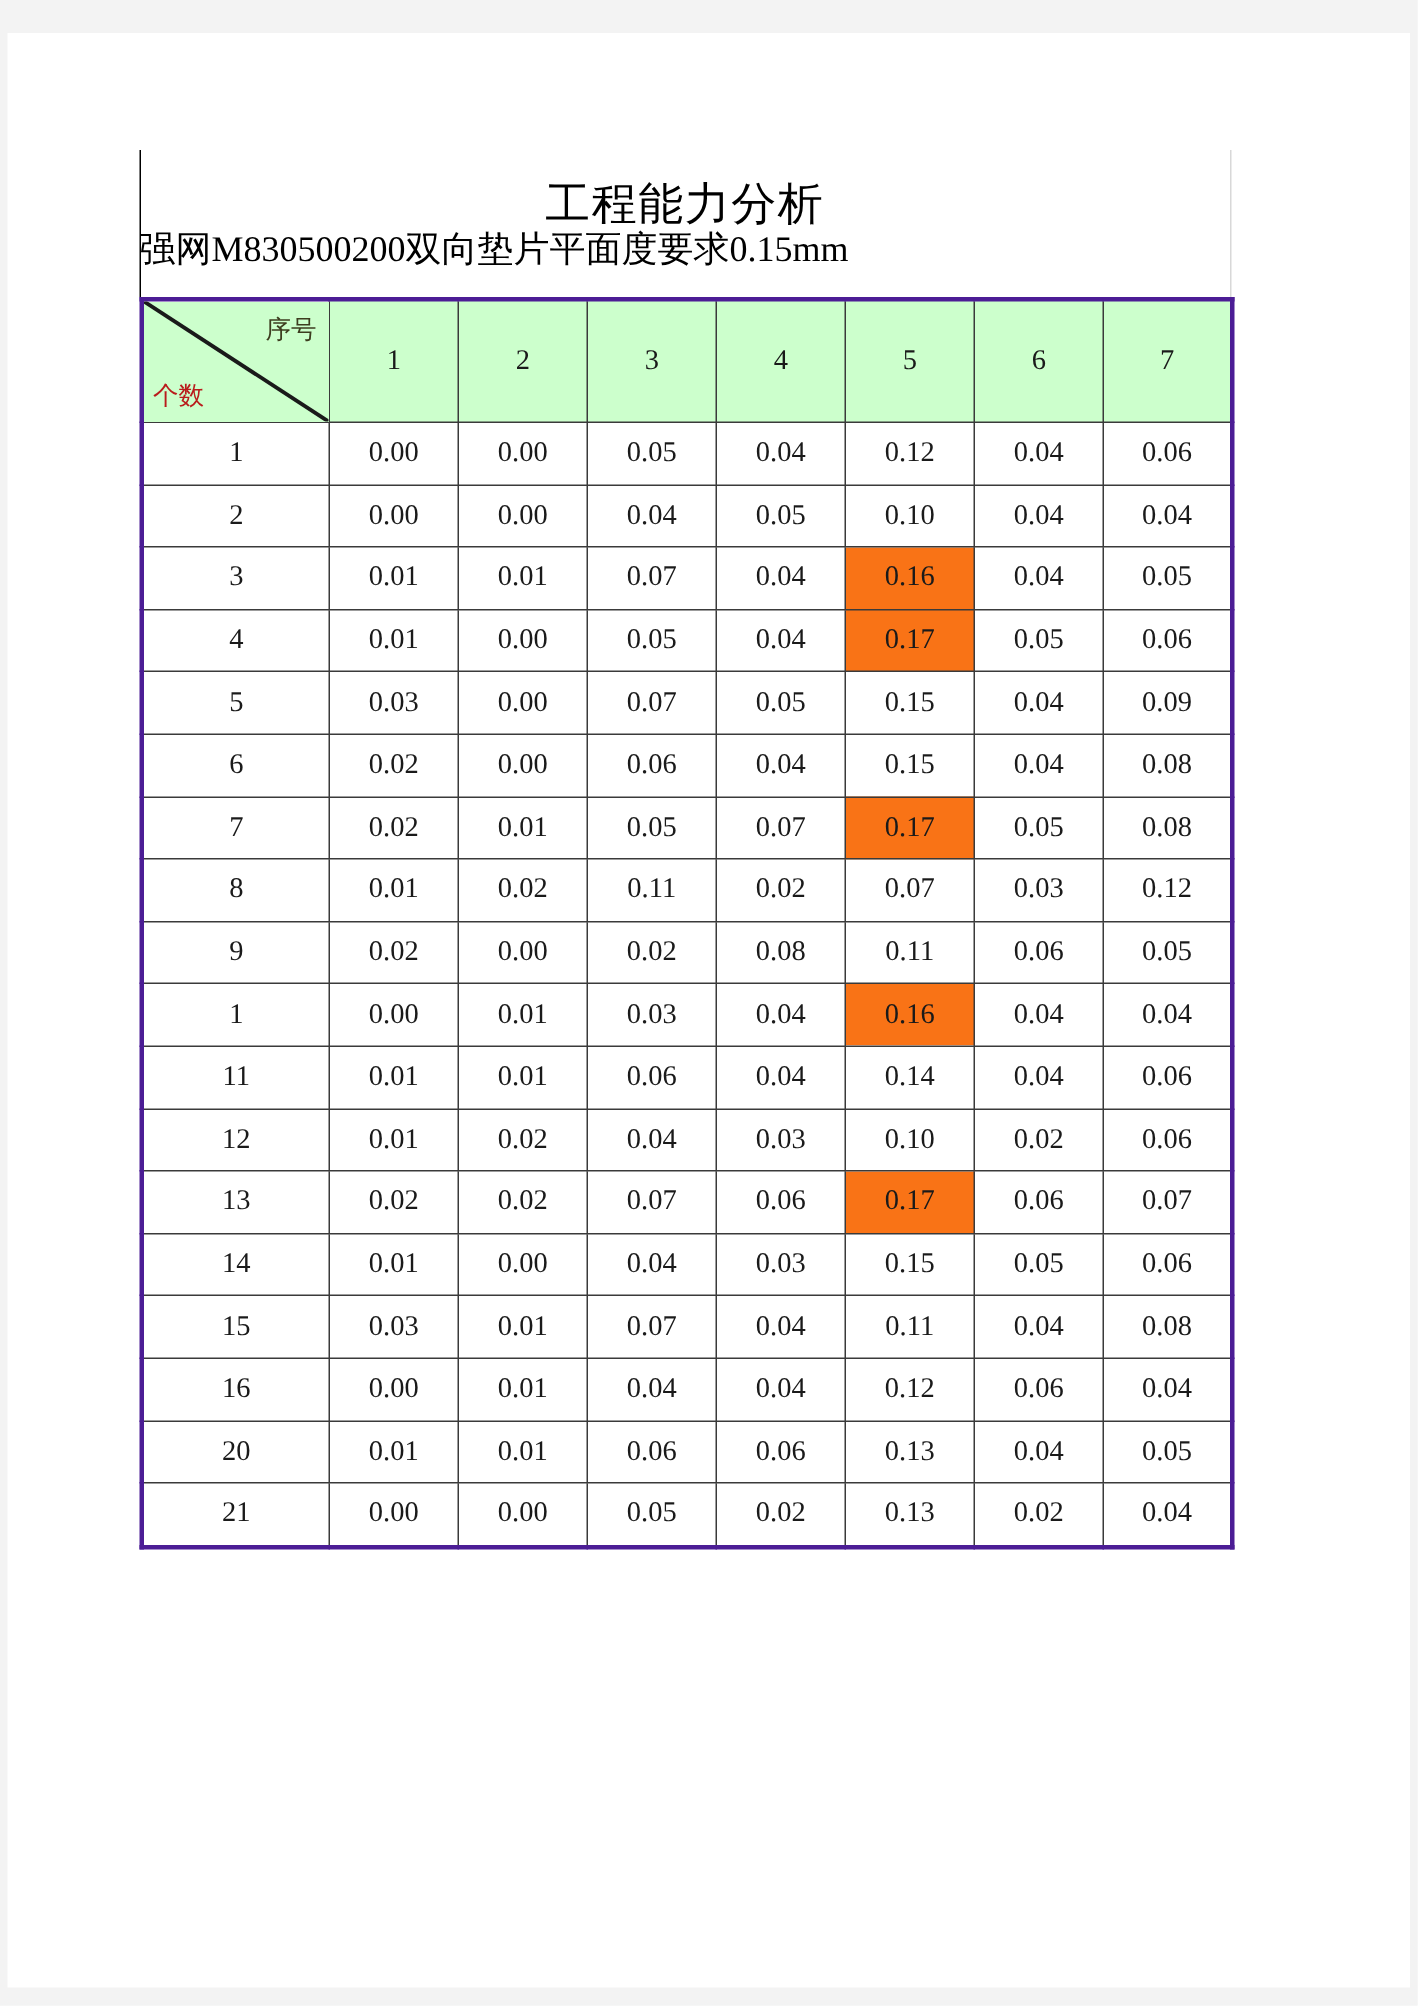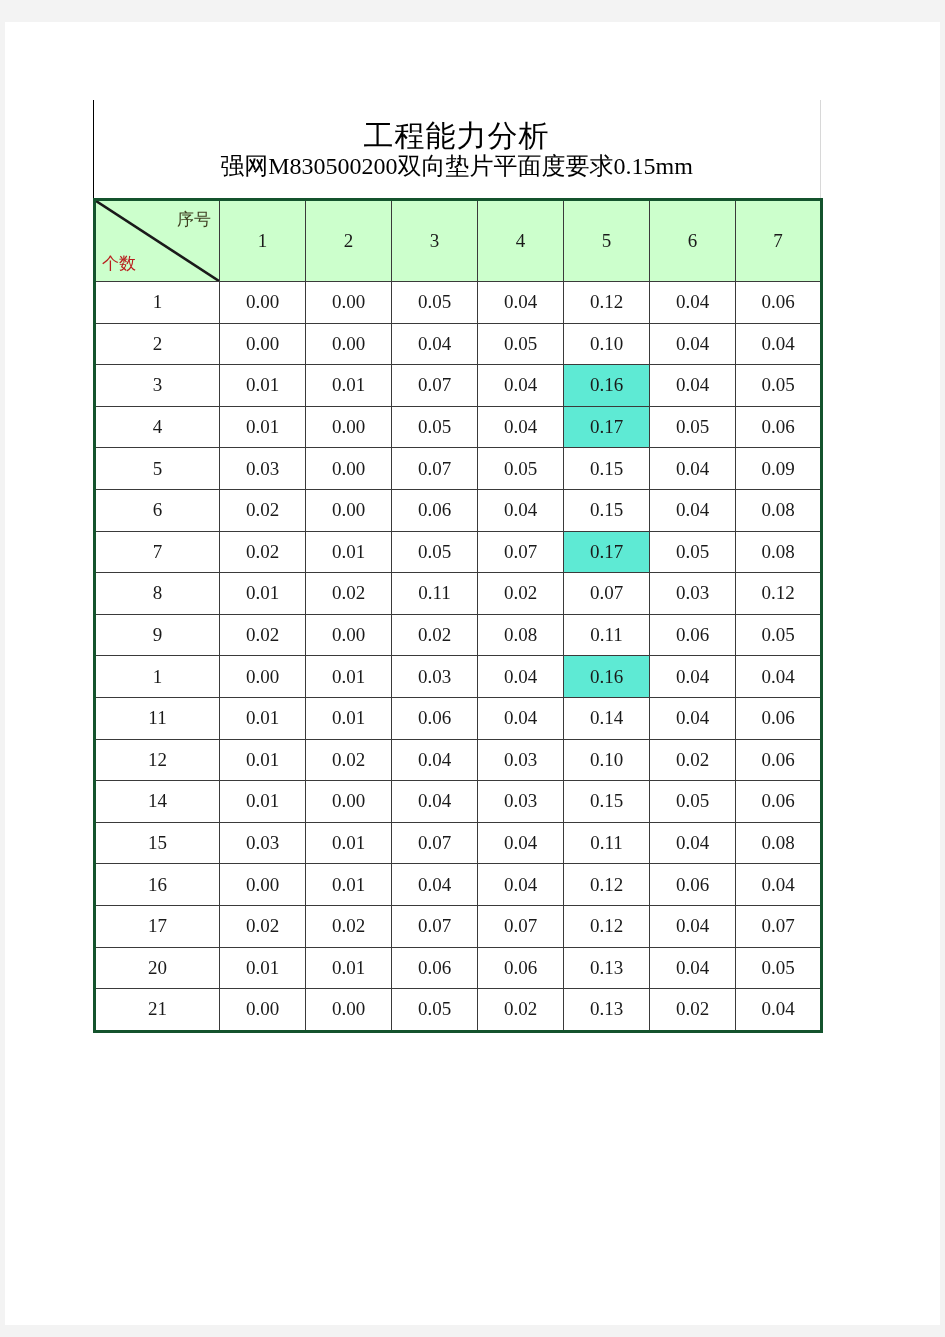--- a/index.html
+++ b/index.html
@@ -52,21 +52,20 @@
     letter-spacing: 1px;
     color: #000000;
     white-space: nowrap;
     margin-top: 12px;
   }
   #sub-title {
     position: absolute;
     left: 0;
     top: 50px;
     width: 727px;
-    text-align: center;
     font-size: 24px;
     color: #000000;
     white-space: nowrap;
   }
 
   
   #data-table {
     position: absolute;
     left: 88px;
     top: 176px;
@@ -77,39 +76,39 @@
     border: 1px solid #3a3a3a;
     text-align: center;
     vertical-align: middle;
     font-weight: normal;
     font-size: 19px;
     color: #1a1a1a;
     padding: 0;
   }
   
   #data-table {
-    border: 3px solid #14532d;
+    border: 3px solid #4c1d95;
   }
   col.c-label { width: 125px; }
   col.c-data  { width: 86px; }
 
   thead th {
     height: 80px;
     background: #ccffcc;
     font-size: 20px;
   }
   tbody td {
     height: 40.6px;
     background: #ffffff;
   }
   tbody td.rownum { font-size: 19px; }
 
   
   tbody td.flag {
-    background: #5eead4;
+    background: #f97316;
     color: #ff0000;
   }
 
   
   #corner-cell {
     position: relative;
     background: #ccffcc;
     padding: 0;
   }
   #corner-cell .diag {
@@ -292,20 +291,30 @@
           <td class="rownum">12</td>
           <td>0.01</td>
           <td>0.02</td>
           <td>0.04</td>
           <td>0.03</td>
           <td>0.10</td>
           <td>0.02</td>
           <td>0.06</td>
         </tr>
         <tr>
+          <td class="rownum">13</td>
+          <td>0.02</td>
+          <td>0.02</td>
+          <td>0.07</td>
+          <td>0.06</td>
+          <td class="flag">0.17</td>
+          <td>0.06</td>
+          <td>0.07</td>
+        </tr>
+        <tr>
           <td class="rownum">14</td>
           <td>0.01</td>
           <td>0.00</td>
           <td>0.04</td>
           <td>0.03</td>
           <td>0.15</td>
           <td>0.05</td>
           <td>0.06</td>
         </tr>
         <tr>
@@ -320,30 +329,20 @@
         </tr>
         <tr>
           <td class="rownum">16</td>
           <td>0.00</td>
           <td>0.01</td>
           <td>0.04</td>
           <td>0.04</td>
           <td>0.12</td>
           <td>0.06</td>
           <td>0.04</td>
-        </tr>
-        <tr>
-          <td class="rownum">17</td>
-          <td>0.02</td>
-          <td>0.02</td>
-          <td>0.07</td>
-          <td>0.07</td>
-          <td>0.12</td>
-          <td>0.04</td>
-          <td>0.07</td>
         </tr>
         <tr>
           <td class="rownum">20</td>
           <td>0.01</td>
           <td>0.01</td>
           <td>0.06</td>
           <td>0.06</td>
           <td>0.13</td>
           <td>0.04</td>
           <td>0.05</td>

